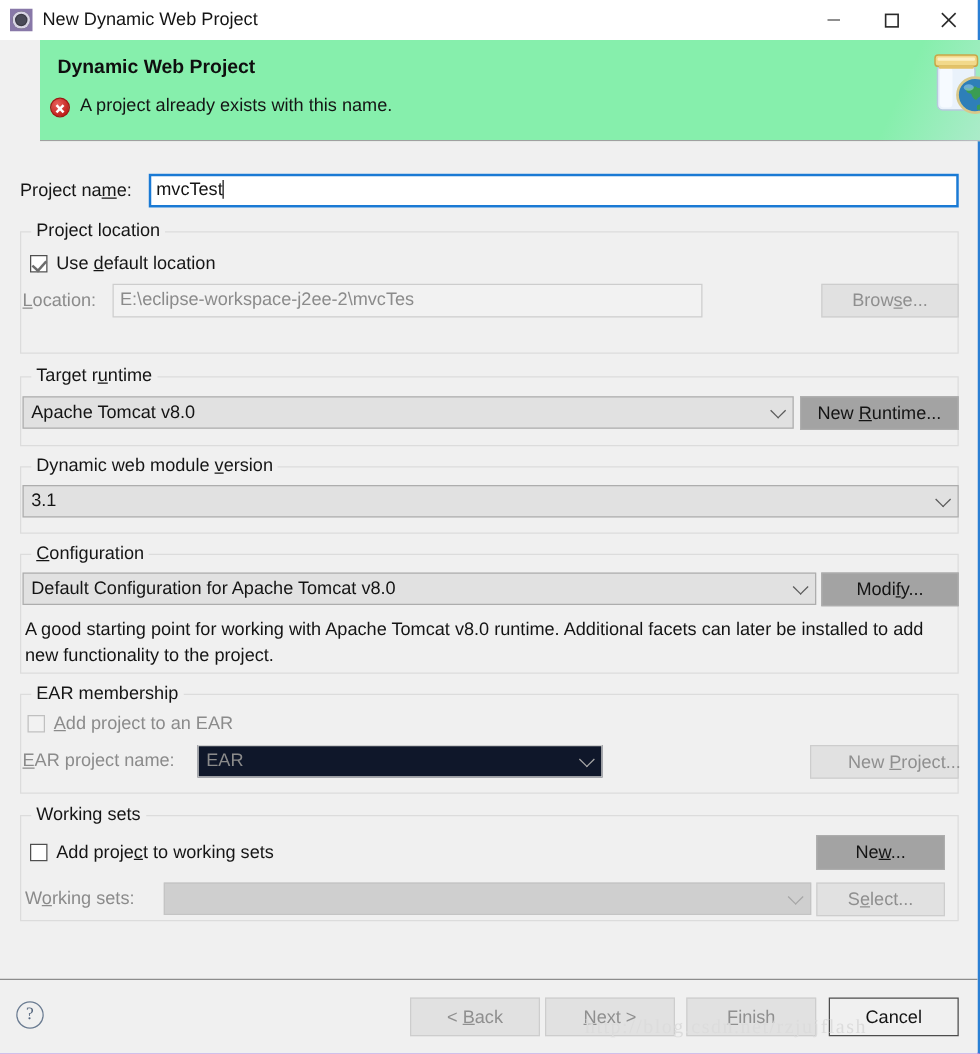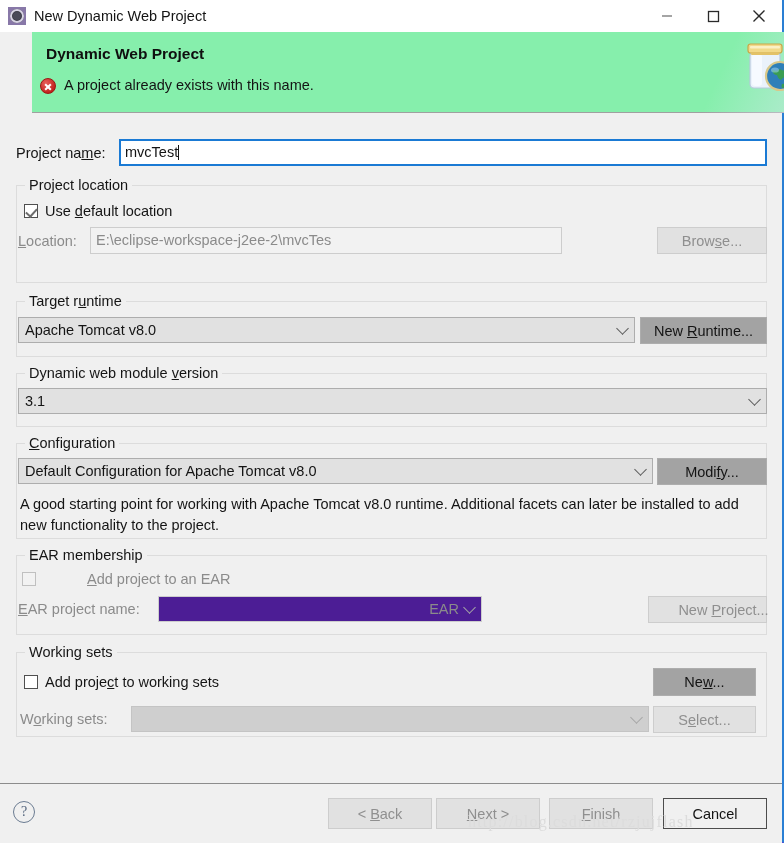--- a/index.html
+++ b/index.html
@@ -360,27 +360,27 @@
       <span class="chev"></span>
     </div>
     <div class="btn" style="left:657px; top:345px; width:110px; height:27px;">
       <span>Modi<u class="mn">f</u>y...</span>
     </div>
     <div class="desc" style="left:20px; top:381px;">A good starting point for working with Apache Tomcat v8.0 runtime. Additional facets can later be installed to add new functionality to the project.</div>
 
     <div class="group" style="left:16px; top:442px; width:751px; height:80px;">
       <div class="glabel">EAR membership</div>
     </div>
-    <div class="cb disabled" style="left:22px; top:458px;gap:44px;">
+    <div class="cb disabled" style="left:22px; top:458px;">
       <span class="box"></span>
       <span><u class="mn">A</u>dd project to an EAR</span>
     </div>
 
     <div class="row-label" style="left:18px; top:488px; color:#8b8b8b;"><u class="mn">E</u>AR project name:</div>
-    <div class="combo white disabled" style="left:158px; top:483px; width:324px; height:26px; background:#4c1d95; border:1px solid #cdcdcd; color:#8b8b8b;text-align:right;">
+    <div class="combo white disabled" style="left:158px; top:483px; width:324px; height:26px; background:#0f172a; border:1px solid #cdcdcd; color:#8b8b8b;">
       <span>EAR</span>
       <span class="chev"></span>
     </div>
     <div class="btn disabled" style="left:648px; top:483px; width:119px; height:27px;padding-left:32px;">
       <span>New <u class="mn">P</u>roject...</span>
     </div>
 
     <div class="group" style="left:16px; top:539px; width:751px; height:85px;">
       <div class="glabel">Working sets</div>
     </div>

